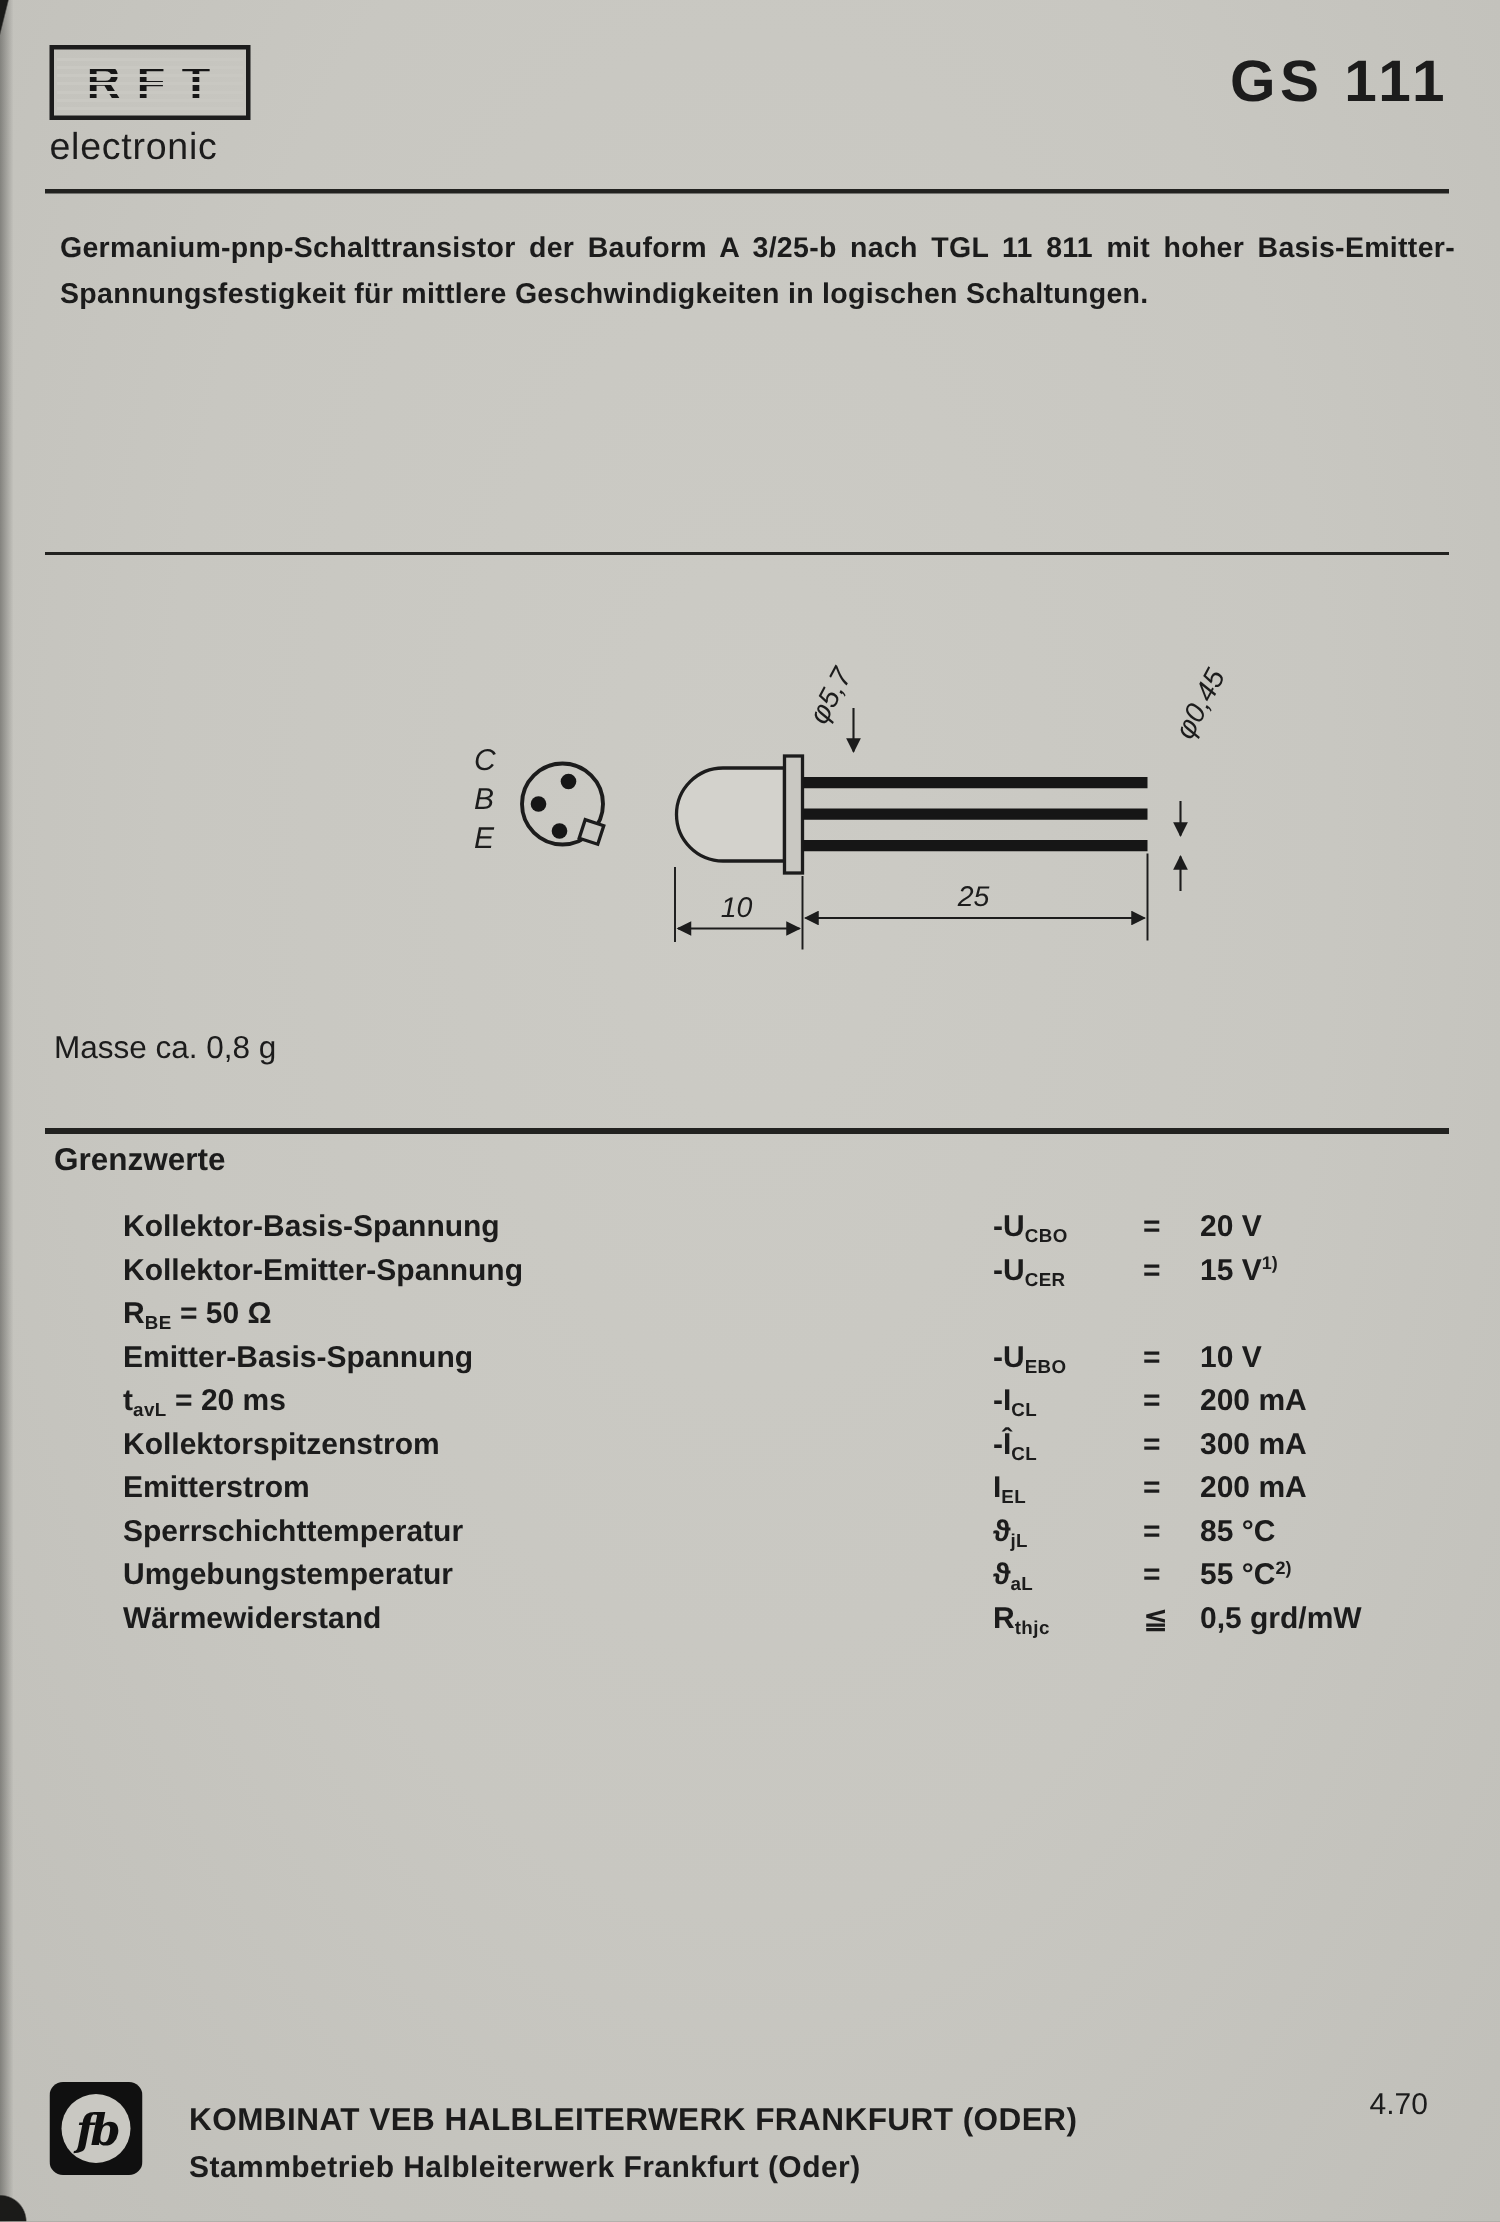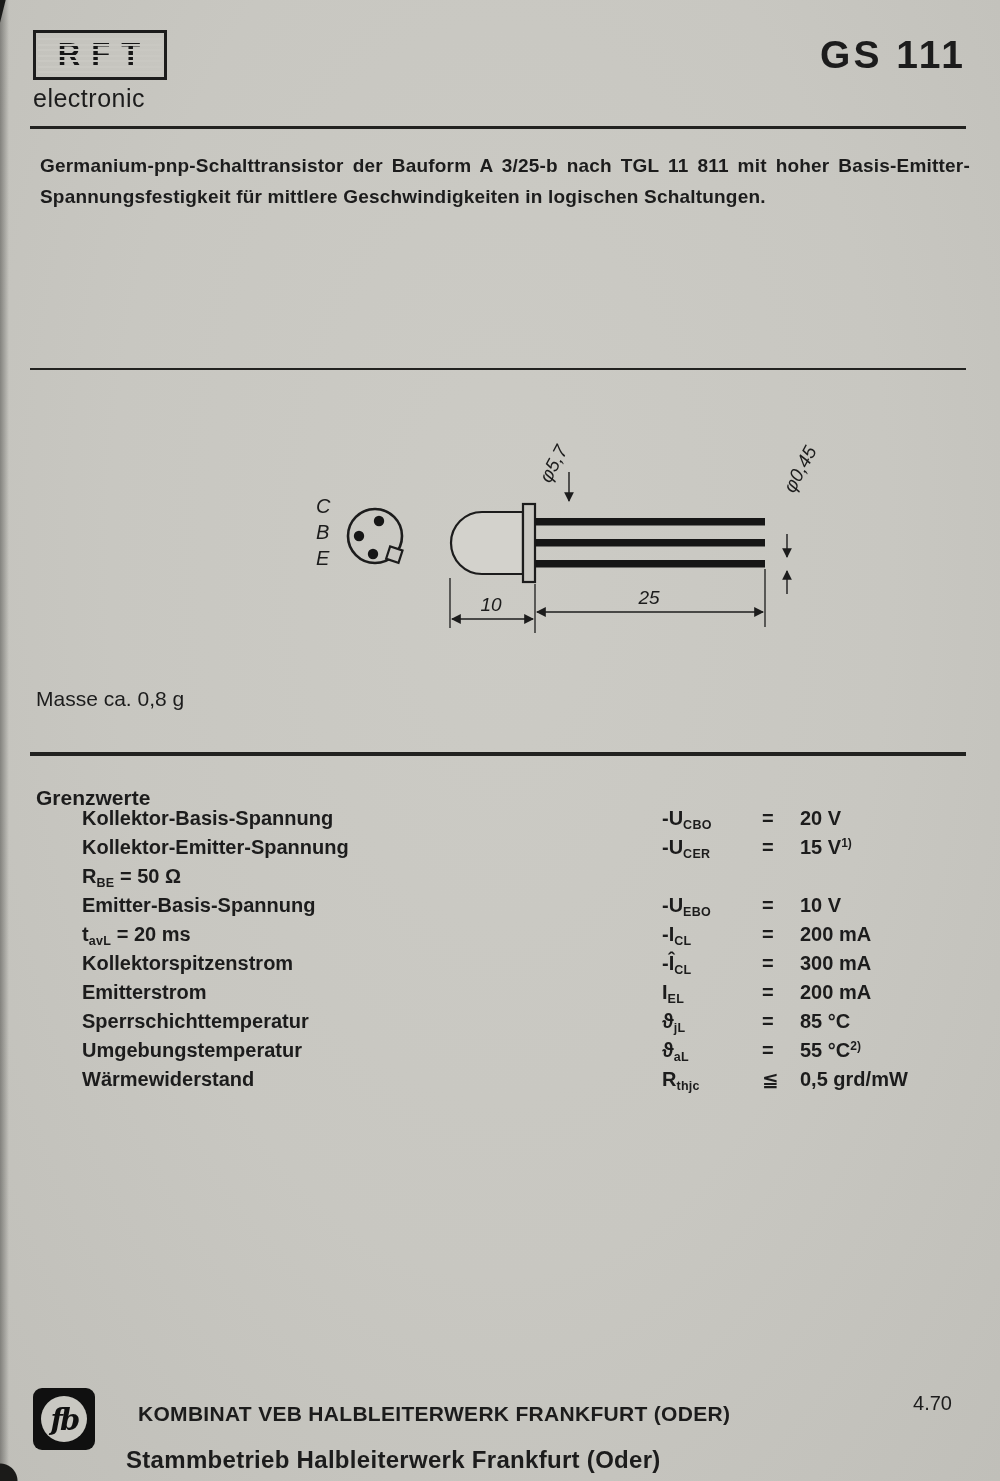--- a/index.html
+++ b/index.html
@@ -33,31 +33,31 @@
   .part-number { position:absolute; right:34px; top:33px; font-size:39px; font-weight:700; letter-spacing:3px; }
 
   .description { position:absolute; left:40px; top:150px; width:930px;
     font-size:19px; font-weight:700; line-height:31px; text-align:justify; letter-spacing:.2px; }
 
   .drawing { position:absolute; left:300px; top:428px; width:520px; height:215px; }
   .drawing text { font-family:"Liberation Sans","DejaVu Sans",sans-serif; }
 
   .mass-note { position:absolute; left:36px; top:687px; font-size:21px; font-weight:400; }
 
-  .limits-title { position:absolute; left:36px; top:762px; font-size:21px; font-weight:700;margin-top:24px; }
+  .limits-title { position:absolute; left:36px; top:762px; font-size:21px; font-weight:700; }
   .limits { position:absolute; left:36px; top:804px; width:910px; font-weight:700; }
   .trow { display:grid; grid-template-columns:580px 100px 38px auto; height:29px; line-height:29px; font-size:20px;margin-left:46px; }
   .c-label, .c-sym, .c-rel, .c-val { white-space:nowrap; }
   .sb { font-size:12.5px; vertical-align:-4px; letter-spacing:.3px; }
   .ftn { font-size:12px; vertical-align:7px; line-height:0; }
 
   
   .footer-logo { position:absolute; left:33px; top:1388px; }
-  .footer-line1 { position:absolute; left:126px; top:1402px; font-size:21px; font-weight:700; letter-spacing:.3px;margin-left:12px; }
-  .footer-line2 { position:absolute; left:126px; top:1434px; font-size:24px; font-weight:700; letter-spacing:.3px;margin-top:12px; }
+  .footer-line1 { position:absolute; left:126px; top:1402px; font-size:21px; font-weight:700; letter-spacing:.3px; }
+  .footer-line2 { position:absolute; left:126px; top:1434px; font-size:20px; font-weight:700; letter-spacing:.3px; }
   .footer-issue { position:absolute; right:48px; top:1392px; font-size:20px; }
   .footer-page  { position:absolute; right:48px; top:1523px; font-size:20px; }
 </style>
 </head>
 <body>
 
 <div class="page">
 
   <div class="edge-left"></div>
   <div class="corner-tl"></div>

